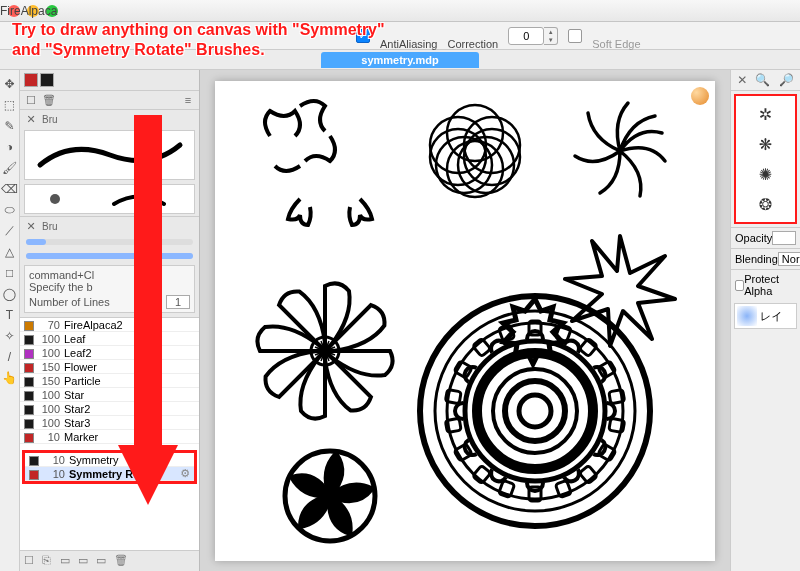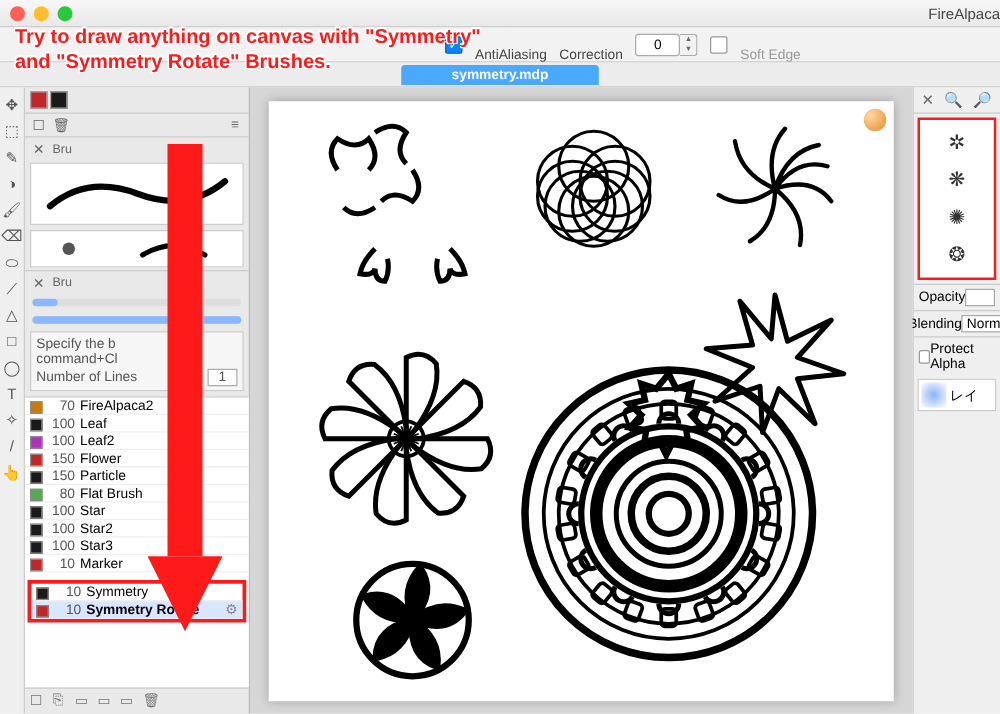--- a/index.html
+++ b/index.html
@@ -1,21 +1,21 @@
 <!DOCTYPE html>
 <html><head>
 <meta charset="utf-8">
 <style>
   * { box-sizing: border-box; margin:0; padding:0; font-family: -apple-system, "Helvetica Neue", Arial, sans-serif; font-size:11px; }
   body { background:#f0f0f0; width:800px; height:571px; overflow:hidden; position:relative; }
   .titlebar { height:22px; background:linear-gradient(#f7f7f7,#e8e8e8); border-bottom:1px solid #c5c5c5; display:flex; align-items:center; padding:0 8px; }
   .traffic { display:flex; gap:7px; }
   .dot { width:12px; height:12px; border-radius:50%; }
   .red{background:#ff5f57;} .yel{background:#ffbd2e;} .grn{background:#28c840;}
-  .titlecenter { position:absolute; left:0; right:0; text-align:right; font-size:12px; color:#444; }
+  .titlecenter { position:absolute; left:0; right:0; text-align:left; font-size:12px; color:#444; }
   .toolbar { height:28px; background:#f2f2f2; border-bottom:1px solid #ccc; display:flex; align-items:center; padding:0 6px; gap:10px; }
   .toolbar .spacer{ width:340px; }
   .chk { width:14px; height:14px; background:#0a84ff; border:1px solid #0a62c9; display:inline-flex; align-items:center; justify-content:center; color:white; font-size:10px; border-radius:2px;}
   .chkoff { background:white; border:1px solid #999; }
   .toolbar label { color:#444;margin-top:16px; }
   .num { width:36px; height:18px; border:1px solid #aaa; background:white; text-align:center; line-height:16px; border-radius:3px;}
   .stepper { width:14px; height:18px; border:1px solid #aaa; border-left:none; border-radius:0 3px 3px 0; display:flex; flex-direction:column;}
   .stepper div{flex:1; text-align:center; font-size:6px; color:#666; line-height:8px;}
   .tabbar { height:20px; background:#ececec; border-bottom:1px solid #ccc; display:flex; align-items:center; justify-content:center;}
   .tab { background:#4aa8ff; color:white; padding:2px 40px; border-radius:3px 3px 0 0; font-size:11px;font-weight:bold;}
@@ -43,21 +43,21 @@
   .bottombar { display:flex; gap:4px; padding:3px 4px; border-top:1px solid #ccc;}
   .bottombar .ic{width:14px;height:14px;color:#777;}
   .canvas { flex:1; background:#d6d6d6; position:relative; display:flex; align-items:center; justify-content:center;}
   .paper { width:500px; height:480px; background:white; box-shadow:0 0 8px rgba(0,0,0,0.25); position:relative;}
   .avatar{position:absolute; top:6px; right:6px; width:18px;height:18px;border-radius:50%; background:radial-gradient(circle at 30% 30%,#ffd9a0,#e58a2c);}
   .rightpanel { width:70px; background:#efefef; border-left:1px solid #ccc; display:flex; flex-direction:column;}
   .navhdr { display:flex; justify-content:space-around; padding:3px 2px; border-bottom:1px solid #ccc;}
   .navhdr span{color:#666; font-size:12px;}
   .nav { background:white; border:2px solid #ff1a1a; margin:3px; height:130px; display:flex; flex-direction:column; align-items:center; justify-content:space-around; padding:3px;}
   .minisym{font-size:16px; color:#333;}
-  .proplabel{ padding:3px 4px; display:flex; justify-content:center; align-items:center; font-size:10px; border-top:1px solid #ccc;}
+  .proplabel{ padding:3px 4px; display:flex; justify-content:flex-start; align-items:center; font-size:10px; border-top:1px solid #ccc;}
   .proplabel .field{background:white;border:1px solid #aaa; height:14px; width:28px;}
   .lyr { background:white; margin:3px; border:1px solid #ccc; height:26px; display:flex; align-items:center; gap:3px; padding:2px;}
   .lyr .thumb{width:20px;height:20px;background:radial-gradient(circle,#8ab4f8,#fff);}
   
   .anno { position:absolute; top:20px; left:12px; color:#ff1a1a; font-weight:800; font-size:16px; line-height:1.25; text-shadow: -1px -1px 0 #fff,1px -1px 0 #fff,-1px 1px 0 #fff,1px 1px 0 #fff; font-family:"Arial Black", Arial; z-index:50; pointer-events:none; width:380px;}
   .arrow { position:absolute; left:118px; top:115px; z-index:49; pointer-events:none;}
   svg { display:block; }
 </style>
 </head>
 <body>
@@ -145,22 +145,22 @@
     </div>
     <div class="slider">
       <div class="fill" style="width:12%;"></div>
       <span class="val">10</span>
     </div>
     <div class="slider">
       <div class="fill" style="width:100%;"></div>
       <span class="val" style="right:-36px;">100 %</span>
     </div>
     <div class="specbox">
+      <div>command+Cl</div>
       <div>Specify the b</div>
-      <div>command+Cl</div>
       <div class="row">
         <span>Number of Lines</span>
         <span style="border:1px solid #aaa;background:white;padding:0 8px;">1</span>
       </div>
     </div>
 
     <div class="brushlist">
       <div class="br">
           <div class="sw" style="background:#cc7a00"></div>
           <div class="sz">70</div>
@@ -178,25 +178,20 @@
         </div>
       <div class="br">
           <div class="sw" style="background:#c22626"></div>
           <div class="sz">150</div>
           <div>Flower</div>
         </div>
       <div class="br">
           <div class="sw" style="background:#1a1a1a"></div>
           <div class="sz">150</div>
           <div>Particle</div>
-        </div>
-      <div class="br">
-          <div class="sw" style="background:#58a858"></div>
-          <div class="sz">80</div>
-          <div>Flat Brush</div>
         </div>
       <div class="br">
           <div class="sw" style="background:#1a1a1a"></div>
           <div class="sz">100</div>
           <div>Star</div>
         </div>
       <div class="br">
           <div class="sw" style="background:#1a1a1a"></div>
           <div class="sz">100</div>
           <div>Star2</div>

